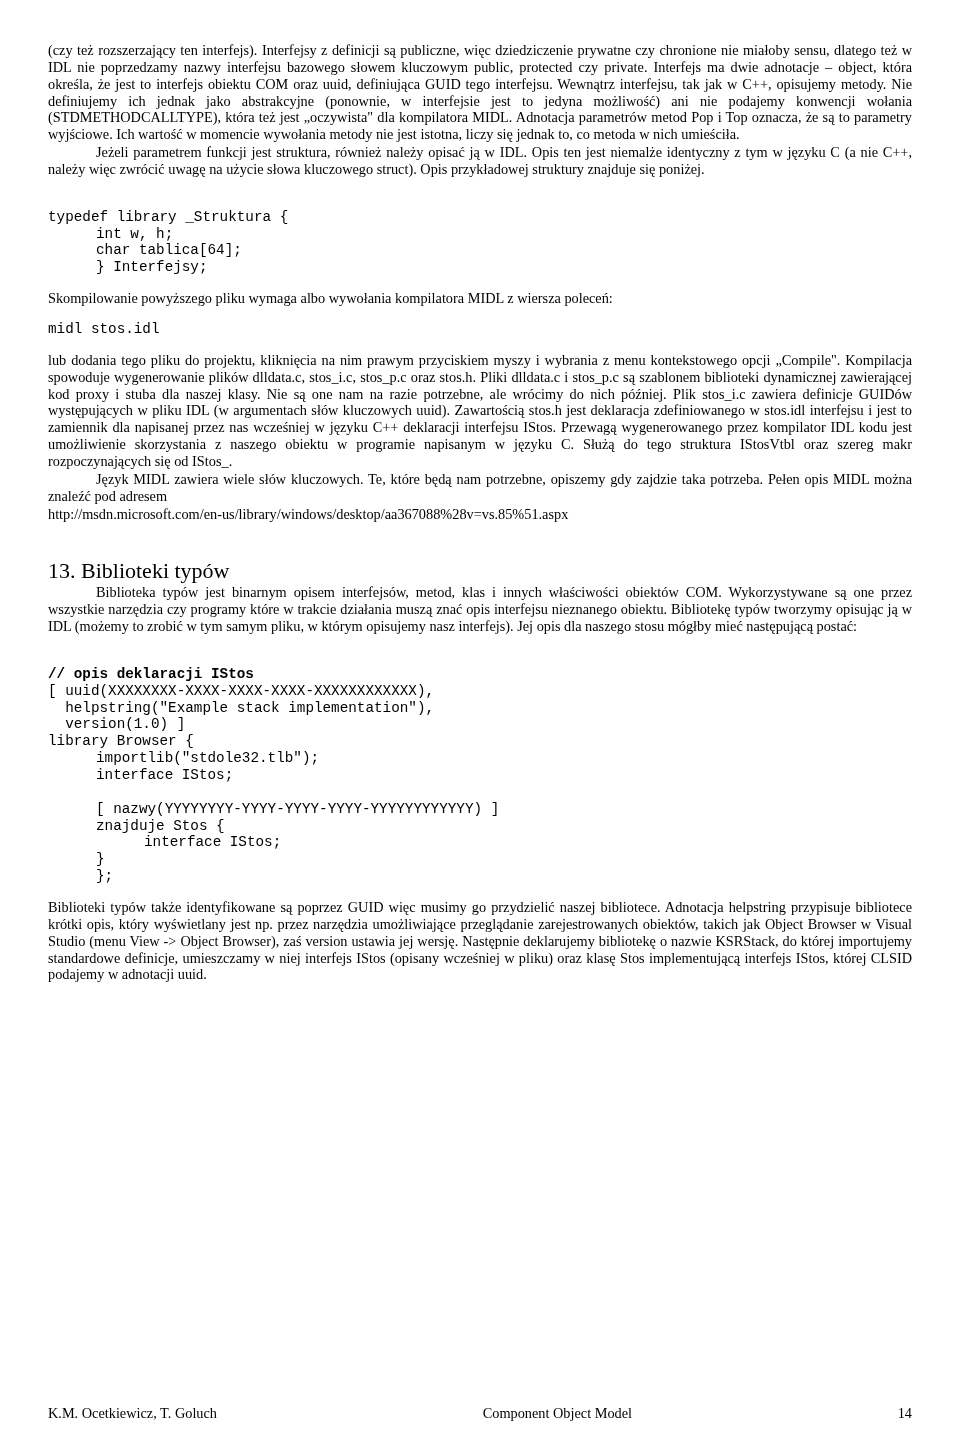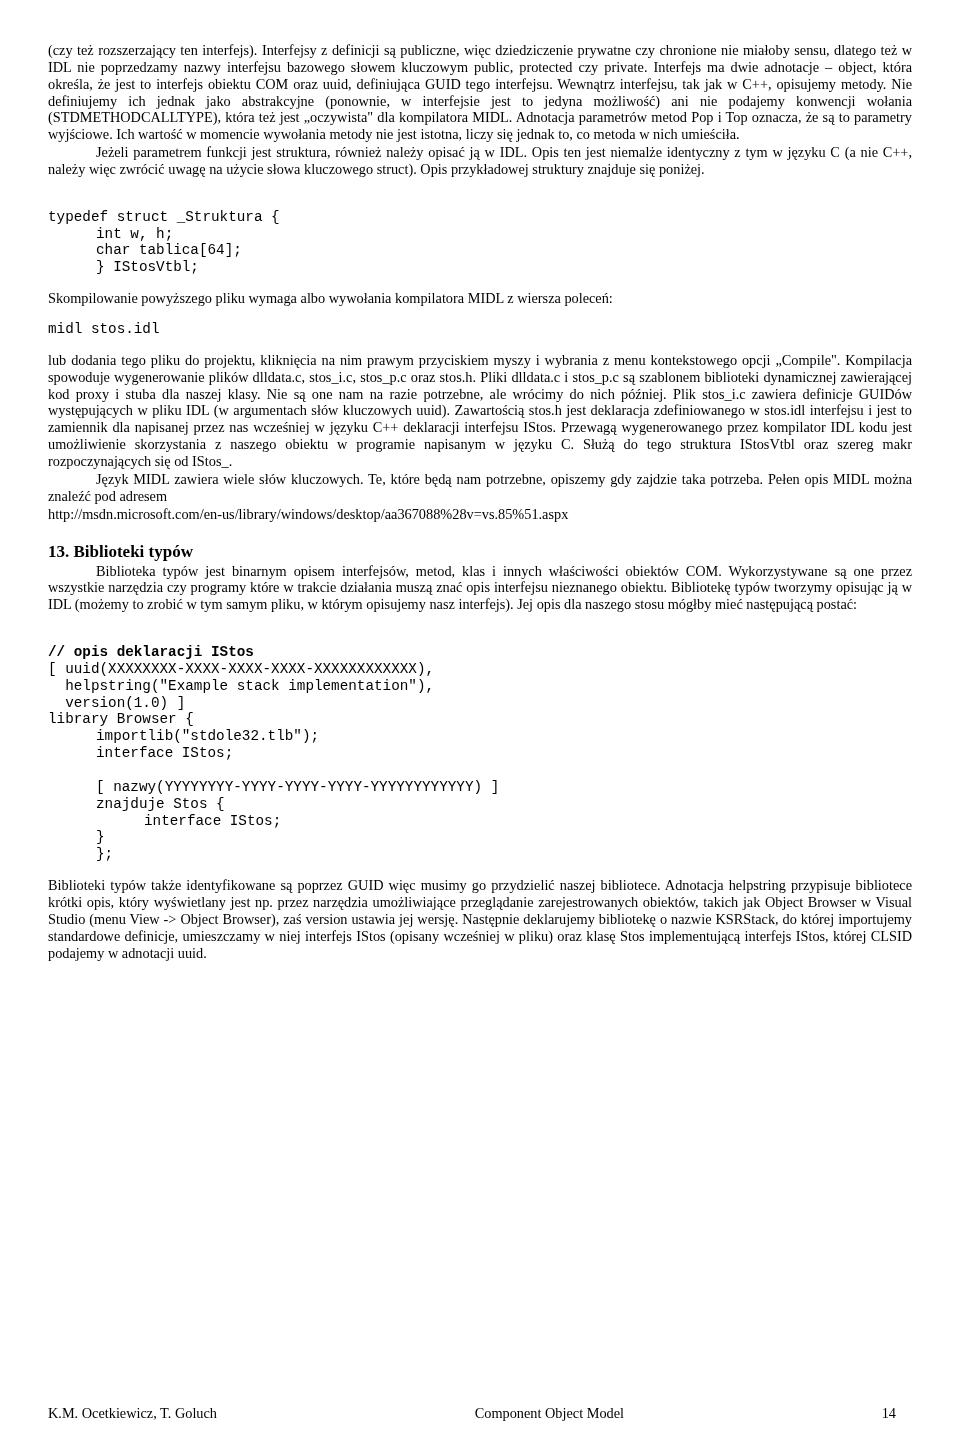--- a/index.html
+++ b/index.html
@@ -24,48 +24,48 @@
     font-size: 14.3px;
     white-space: pre;
     margin: 14px 0;
   }
   .code-indent {
     padding-left: 48px;
     text-align: right;
   }
   h2 {
     font-family: "Times New Roman", serif;
-    font-size: 17px;
-    font-weight: bold;
-    margin: 20px 0 0 0;
+    font-size: 22px;
+    font-weight: normal;
+    margin: 36px 0 0 0;
   }
   .footer {
     position: fixed;
     bottom: 22px;
     left: 48px;
-    right: 64px;
+    right: 48px;
     font-size: 14.3px;
     display: flex;
     justify-content: space-between;
   }
   .bold {
     font-weight: bold;
   }
 </style>
 </head>
 <body>
 
 <p class="para">(czy też rozszerzający ten interfejs). Interfejsy z definicji są publiczne, więc dziedziczenie prywatne czy chronione nie miałoby sensu, dlatego też w IDL nie poprzedzamy nazwy interfejsu bazowego słowem kluczowym public, protected czy private. Interfejs ma dwie adnotacje – object, która określa, że jest to interfejs obiektu COM oraz uuid, definiująca GUID tego interfejsu. Wewnątrz interfejsu, tak jak w C++, opisujemy metody. Nie definiujemy ich jednak jako abstrakcyjne (ponownie, w interfejsie jest to jedyna możliwość) ani nie podajemy konwencji wołania (STDMETHODCALLTYPE), która też jest „oczywista" dla kompilatora MIDL. Adnotacja parametrów metod Pop i Top oznacza, że są to parametry wyjściowe. Ich wartość w momencie wywołania metody nie jest istotna, liczy się jednak to, co metoda w nich umieściła.</p>
 <p class="para indent">Jeżeli parametrem funkcji jest struktura, również należy opisać ją w IDL. Opis ten jest niemalże identyczny z tym w języku C (a nie C++, należy więc zwrócić uwagę na użycie słowa kluczowego struct). Opis przykładowej struktury znajduje się poniżej.</p>
 
 <div class="code">
-<span>typedef struct _Struktura {</span>
+<span>typedef library _Struktura {</span>
 <span class="code-indent">int w, h;</span>
 <span class="code-indent">char tablica[64];</span>
-<span class="code-indent">} IStosVtbl;</span>
+<span class="code-indent">} Interfejsy;</span>
 </div>
 
 <p class="para">Skompilowanie powyższego pliku wymaga albo wywołania kompilatora MIDL z wiersza poleceń:</p>
 
 <div class="code">midl stos.idl</div>
 
 <p class="para">lub dodania tego pliku do projektu, kliknięcia na nim prawym przyciskiem myszy i wybrania z menu kontekstowego opcji „Compile". Kompilacja spowoduje wygenerowanie plików dlldata.c, stos_i.c, stos_p.c oraz stos.h. Pliki dlldata.c i stos_p.c są szablonem biblioteki dynamicznej zawierającej kod proxy i stuba dla naszej klasy. Nie są one nam na razie potrzebne, ale wrócimy do nich później. Plik stos_i.c zawiera definicje GUIDów występujących w pliku IDL (w argumentach słów kluczowych uuid). Zawartością stos.h jest deklaracja zdefiniowanego w stos.idl interfejsu i jest to zamiennik dla napisanej przez nas wcześniej w języku C++ deklaracji interfejsu IStos. Przewagą wygenerowanego przez kompilator IDL kodu jest umożliwienie skorzystania z naszego obiektu w programie napisanym w języku C. Służą do tego struktura IStosVtbl oraz szereg makr rozpoczynających się od IStos_.</p>
 <p class="para indent">Język MIDL zawiera wiele słów kluczowych. Te, które będą nam potrzebne, opiszemy gdy zajdzie taka potrzeba. Pełen opis MIDL można znaleźć pod adresem</p>
 <p class="para">http://msdn.microsoft.com/en-us/library/windows/desktop/aa367088%28v=vs.85%51.aspx</p>
 

